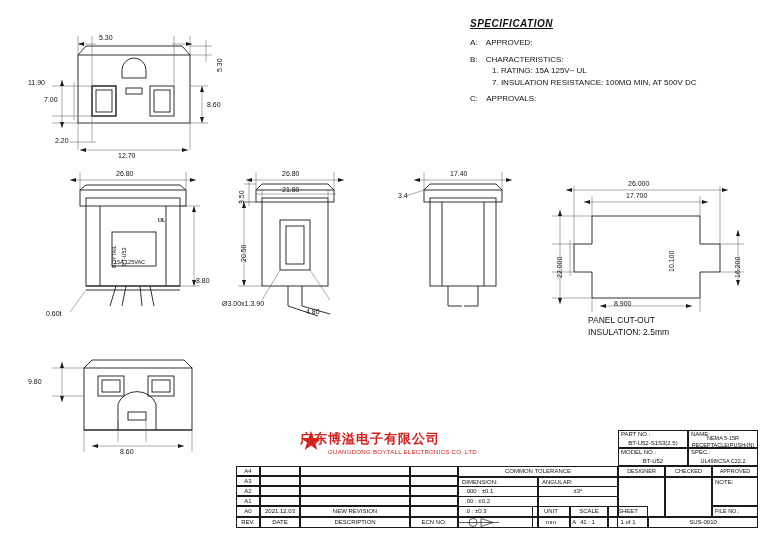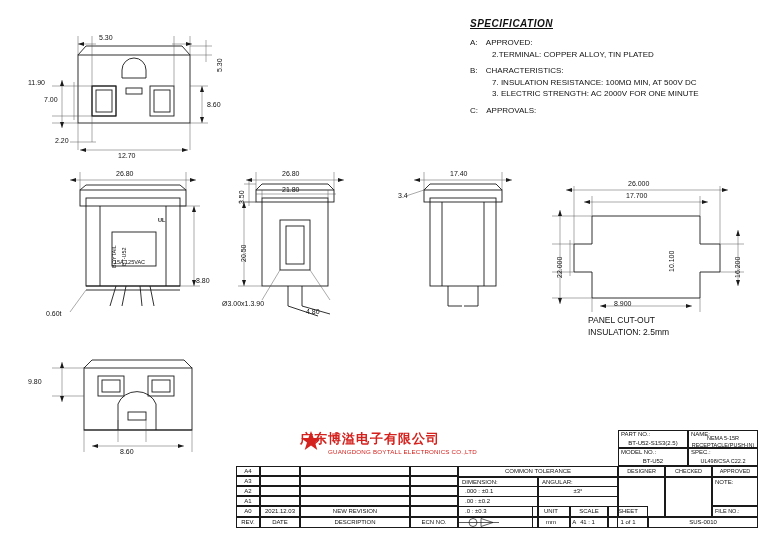--- a/index.html
+++ b/index.html
@@ -28,28 +28,27 @@
 
 <div id="sheet">
 
   <div class="spec-wrap">
     <div class="spec-title">SPECIFICATION</div>
     <div style="height:8px"></div>
     <div class="spec-line ind1">
       <span>A:</span>
       <span style="padding-left:6px">APPROVED:</span>
     </div>
-    <div class="spec-line ind3">2.TERMINAL: COPPER ALLOY, TIN PLATED</div>
     <div style="height:5px"></div>
     <div class="spec-line ind1">
       <span>B:</span>
       <span style="padding-left:6px">CHARACTERISTICS:</span>
     </div>
+    <div class="spec-line ind3">1. RATING: 15A 125V~ UL</div>
     <div class="spec-line ind3">7. INSULATION RESISTANCE: 100MΩ MIN, AT 500V DC</div>
-    <div class="spec-line ind3">3. ELECTRIC STRENGTH: AC 2000V FOR ONE MINUTE</div>
     <div style="height:5px"></div>
     <div class="spec-line ind1">
       <span>C:</span>
       <span style="padding-left:6px">APPROVALS:</span>
     </div>
   </div>
 
   <svg width="770" height="544">
     <g stroke="#1a1a1a" fill="none" stroke-width="0.9">
 

